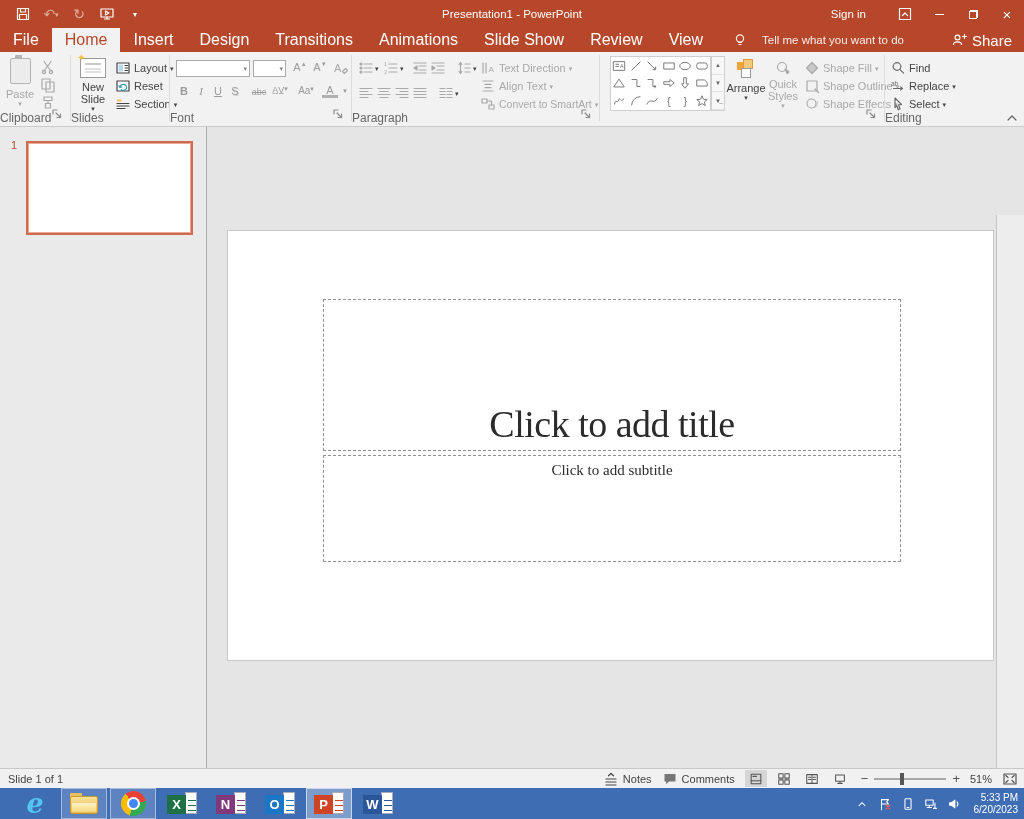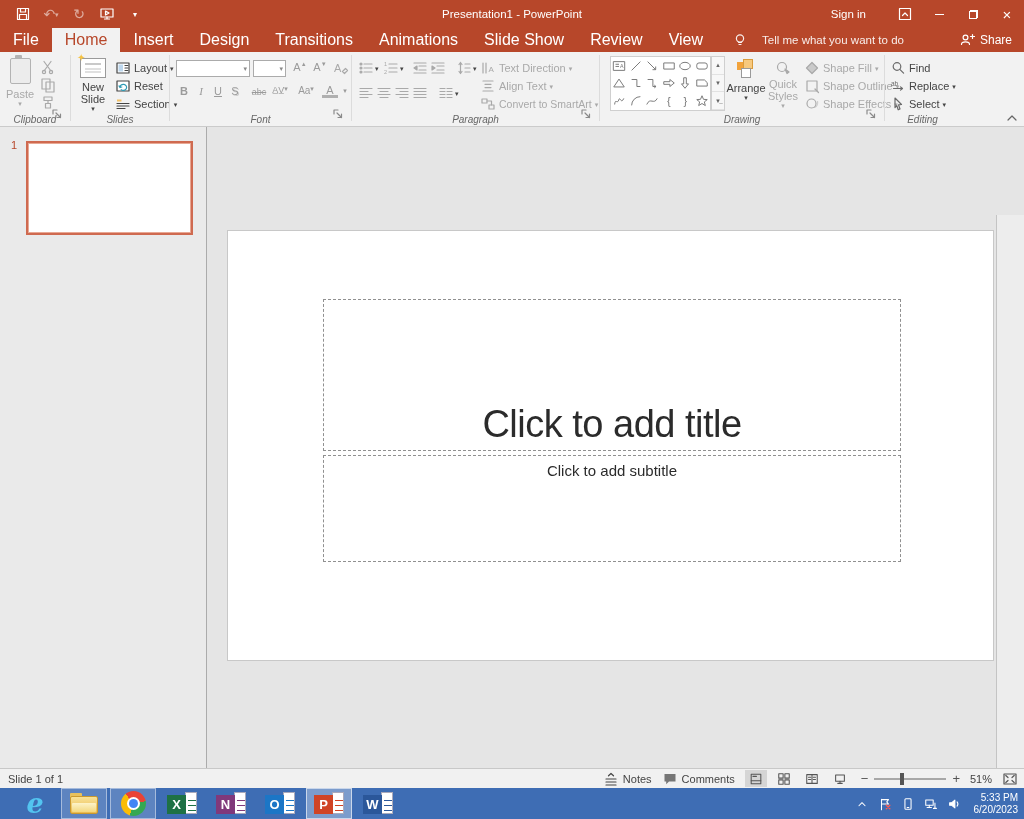--- a/index.html
+++ b/index.html
@@ -22,26 +22,26 @@
   .restore-glyph i{position:absolute;border:1px solid #fff;display:block;}
   .restore-glyph .b{left:0;bottom:0;width:6px;height:6px;background:#B7472A;}
   .restore-glyph .t{right:0;top:0;width:6px;height:6px;}
   .min-glyph{width:9px;border-top:1px solid #fff;display:block;}
 
   
   #tabrow{position:absolute;left:0;top:28px;width:1024px;height:24px;background:#B7472A;display:flex;align-items:stretch;color:#fff;}
   .tab{padding:0 13px;display:flex;align-items:center;font-size:16px;cursor:default;}
   .tab.active{background:#F2F2F2;color:#B7472A;}
   .tellme{display:flex;align-items:center;gap:14px;margin-left:16px;color:rgba(255,255,255,.9);font-size:11.5px;}
-  .share{position:absolute;right:12px;top:0;height:24px;display:flex;align-items:center;gap:5px;font-size:12px;color:#fff;}
+  .share{position:absolute;right:12px;top:0;height:24px;display:flex;align-items:center;gap:5px;font-size:15px;color:#fff;}
 
   
   #ribbon{position:absolute;left:0;top:52px;width:1024px;height:75px;background:#F2F2F2;border-bottom:1px solid #CBCBCB;box-sizing:border-box;font-size:11px;color:#444;}
   .grp{position:absolute;top:0;height:74px;}
-  .grp-label{position:absolute;bottom:1px;left:0;right:0;text-align:center;font-size:10px;color:#666;font-style:italic;}
+  .grp-label{position:absolute;bottom:1px;left:0;right:0;text-align:left;font-size:12px;color:#666;}
   .vsep{position:absolute;top:3px;height:66px;width:1px;background:#DCDCDC;}
   .launcher{position:absolute;bottom:2px;right:3px;color:#8a8a8a;}
   .rbtn{display:inline-flex;align-items:center;gap:3px;color:#444;white-space:nowrap;}
   .dim{color:#A9A9A9;}
   .arrow{font-size:7px;line-height:1;color:inherit;}
   .bigbtn{display:flex;flex-direction:column;align-items:center;justify-content:flex-start;text-align:center;line-height:12px;}
   .combo{background:#fff;border:1px solid #ABABAB;height:17px;box-sizing:border-box;display:flex;align-items:center;justify-content:flex-end;padding-right:2px;color:#8a8a8a;}
   .fbtn{width:16px;display:inline-flex;justify-content:center;color:#9B9B9B;font-size:11px;}
   .fB{font-weight:bold;} .fI{font-style:italic;font-family:"Liberation Serif",serif;} .fU{text-decoration:underline;}
   .fS{text-shadow:1px 1px 0 #ccc;} .fabc{text-decoration:line-through;font-size:9px;}
@@ -62,21 +62,21 @@
   .slide-ico::before{content:"✦";position:absolute;left:-4px;top:-7px;color:#F5C242;font-size:10px;}
   .slide-ico::after{content:"";position:absolute;left:4px;top:4px;right:4px;height:3px;border-top:2px solid #C9C9C9;border-bottom:5px double #E0E0E0;}
 
   
   #workspace{position:absolute;left:0;top:127px;width:1024px;height:641px;background:#E6E6E6;}
   #thumbpanel{position:absolute;left:0;top:0;width:207px;height:641px;background:#EAEAEA;border-right:1px solid #ABABAB;box-sizing:border-box;}
   .thumb-num{position:absolute;left:11px;top:12px;font-size:11px;color:#B7472A;}
   .thumb{position:absolute;left:26px;top:14px;width:163px;height:90px;background:#fff;border:2px solid #CF6A50;box-shadow:0 0 0 1px #E8A894 inset;}
   #canvas{position:absolute;left:207px;top:0;right:0;bottom:0;background:#E5E5E5;}
   .vscroll{position:absolute;right:0;top:88px;bottom:0;width:27px;background:#EDEDED;border-left:1px solid #C4C4C4;}
-  #slide{position:absolute;left:20px;top:103px;width:767px;height:431px;background:#fff;border:1px solid #C8C8C8;box-sizing:border-box;}
+  #slide{position:absolute;left:20px;top:103px;width:767px;height:431px;background:#fff;border:1px solid #C8C8C8;box-sizing:border-box;font-family:Liberation Serif, serif;}
   .ph{position:absolute;border:1px dashed #909090;box-sizing:border-box;display:flex;justify-content:center;color:#2B2B2B;}
   #ph-title{left:95px;top:68px;width:578px;height:152px;align-items:flex-end;padding-bottom:4px;font-size:38px;font-weight:300;letter-spacing:-.5px;}
   #ph-subtitle{left:95px;top:224px;width:578px;height:107px;align-items:flex-start;padding-top:6px;font-size:15px;}
 
   
   #statusbar{position:absolute;left:0;top:768px;width:1024px;height:20px;background:#F1F1F1;border-top:1px solid #C8C8C8;box-sizing:border-box;font-size:11px;color:#444;}
   .sb-left{position:absolute;left:8px;top:0;height:19px;display:flex;align-items:center;}
   .sb-right{position:absolute;right:6px;top:0;height:19px;display:flex;align-items:center;gap:10px;}
   .sb-item{display:flex;align-items:center;gap:4px;color:#444;}
   .viewbtns{display:flex;align-items:center;gap:6px;}
@@ -534,21 +534,20 @@
     <span class="rbtn dim abs" style="left:204px;top:44px;">
         <span>
           <svg class="svgic" width="16" height="16" viewBox="0 0 16 16" fill="none" stroke="currentColor" stroke-width="1.2" stroke-linecap="round" stroke-linejoin="round">
             <circle cx="7.5" cy="7.5" r="4.5"></circle>
             <path d="M10.5 11.5 a5 5 0 0 0 3 -6" opacity=".5"></path>
           </svg>
         </span>
         <span>Shape Effects</span>
         <span class="arrow">▾</span>
       </span>
-    <div class="grp-label">Drawing</div>
     <span class="launcher">
         <svg class="svgic" width="16" height="16" viewBox="0 0 16 16" fill="none" stroke="currentColor" stroke-width="1.2" stroke-linecap="round" stroke-linejoin="round">
           <path d="M2 2 h4 M2 2 v4 M5 5 l4.5 4.5 M9.5 6 v3.5 H6"></path>
         </svg>
       </span>
   </div>
   <div class="vsep" style="left:884px;"></div>
 
   <div class="grp" style="left:885px;width:75px;">
     <span class="rbtn abs" style="left:5px;top:8px;">

